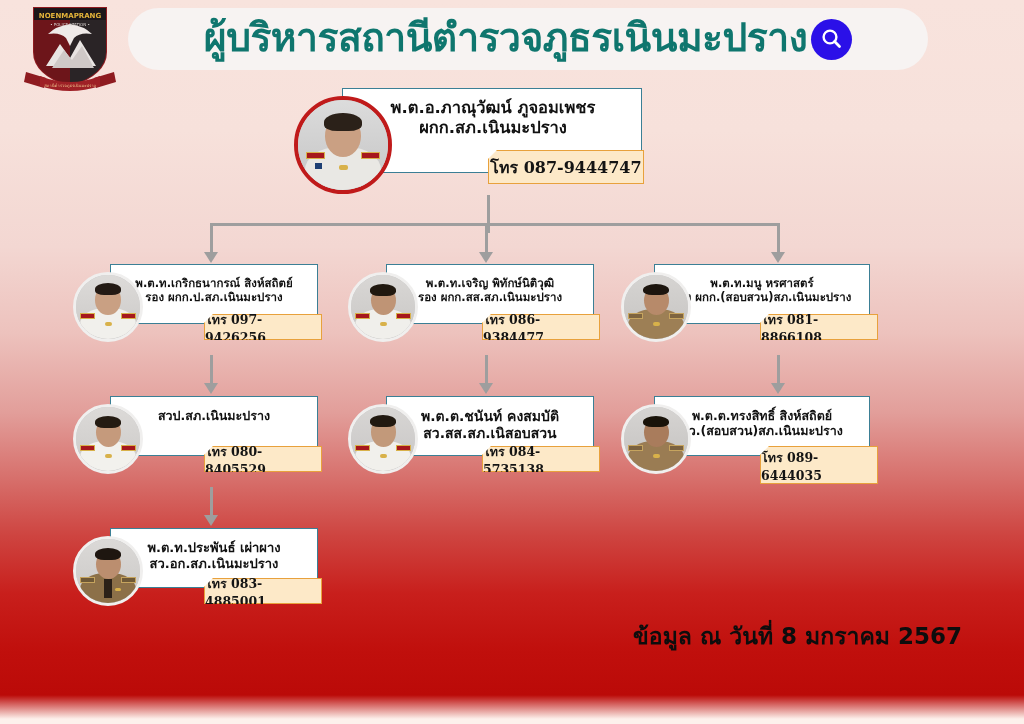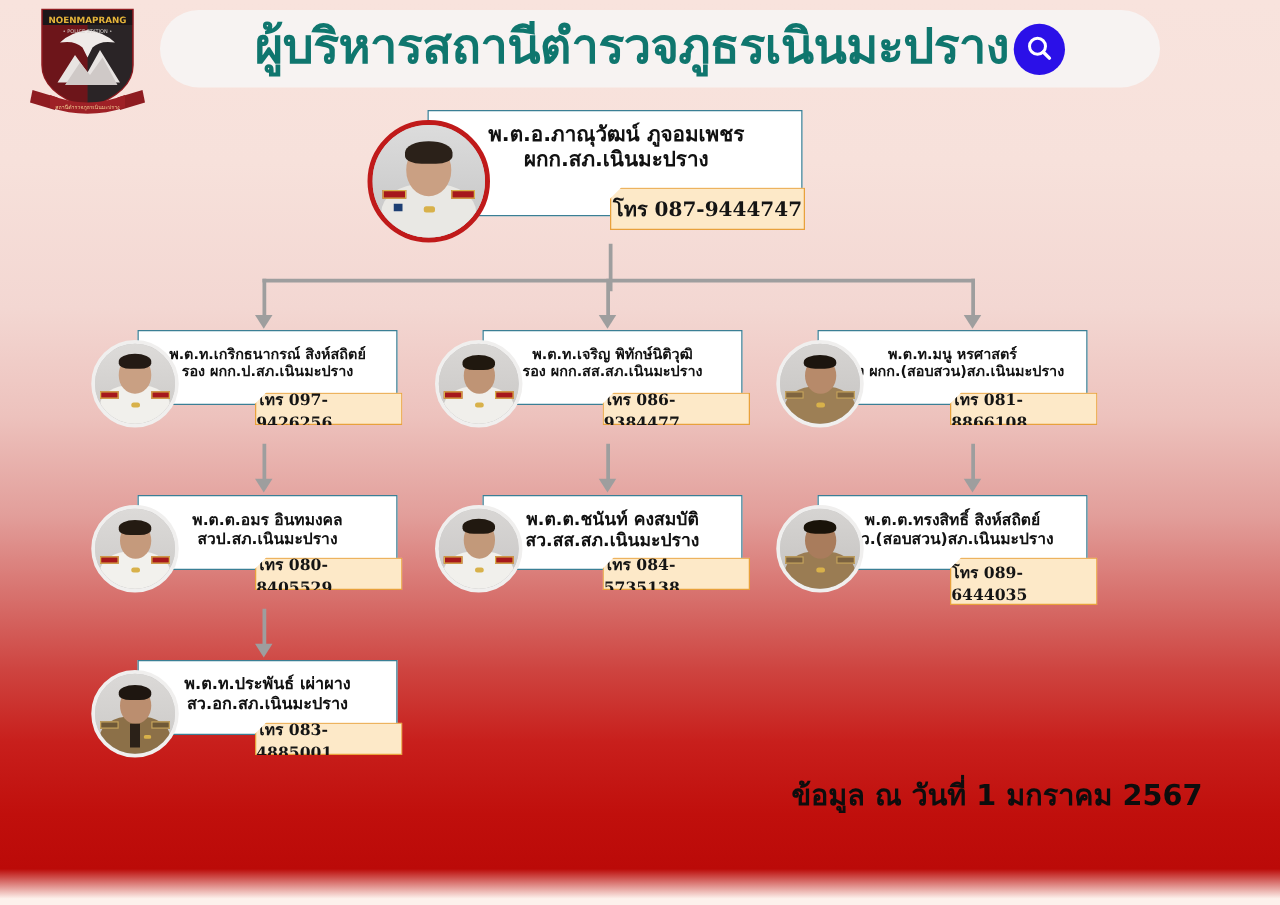--- a/index.html
+++ b/index.html
@@ -217,40 +217,39 @@
     <div class="board-l" style="left:7%; top:60%; width:22%; height:8%; background:#7f6540; border-color:#c6a45e;"></div>
     <div class="board-r" style="right:7%; top:60%; width:22%; height:8%; background:#7f6540; border-color:#c6a45e;"></div>
     <div class="badge-c" style="left:45%; top:74%; width:11%; height:6%;"></div>
   </div>
   <div class="phone" style="left:760px; top:314px; width:118px; height:26px; font-size:12.5px;">โทร 081-8866108</div>
 </div>
 
 <div class="card">
   <div class="card-box" style="left:110px; top:396px; width:208px; height:60px;"></div>
   <div class="card-text" style="left:112px; top:408px; width:204px; font-size:12.5px;">
-    <span class="card-name">พ.ต.ต.อมร อินทมงคล</span>
     <span class="card-role">สวป.สภ.เนินมะปราง</span>
   </div>
   <div class="photo" style="left:73px; top:404px; width:70px; height:70px; border:3px solid #f0efee;">
     <div class="bg" style="background:linear-gradient(180deg,#dcdad8 0%,#d2d0ce 60%,#c9c7c5 100%);"></div>
     <div class="body" style="left:6%; top:53%; width:88%; height:58%; background:#f2f1ed;"></div>
     <div class="head" style="left:31%; top:17%; width:39%; height:45%; background:#c59a7c;"></div>
     <div style="position:absolute; left:30%; top:14%; width:41%; height:19%; background:#241b12; border-radius:50% 50% 35% 35%;"></div>
     <div class="board-l" style="left:7%; top:60%; width:22%; height:8%;"></div>
     <div class="board-r" style="right:7%; top:60%; width:22%; height:8%;"></div>
     <div class="badge-c" style="left:45%; top:74%; width:11%; height:6%;"></div>
   </div>
   <div class="phone" style="left:204px; top:446px; width:118px; height:26px; font-size:12.5px;">โทร 080-8405529</div>
 </div>
 
 <div class="card">
   <div class="card-box" style="left:386px; top:396px; width:208px; height:60px;"></div>
   <div class="card-text" style="left:388px; top:408px; width:204px; font-size:14px;">
     <span class="card-name">พ.ต.ต.ชนันท์ คงสมบัติ</span>
-    <span class="card-role">สว.สส.สภ.เนินมะปราง</span>
+    <span class="card-role">สว.สส.สภ.เนิสอบสวน</span>
   </div>
   <div class="photo" style="left:348px; top:404px; width:70px; height:70px; border:3px solid #f0efee;">
     <div class="bg" style="background:linear-gradient(180deg,#d8d6d4 0%,#cecccb 60%,#c5c3c1 100%);"></div>
     <div class="body" style="left:6%; top:53%; width:88%; height:58%; background:#f1f0ec;"></div>
     <div class="head" style="left:31%; top:16%; width:39%; height:46%; background:#c29madd;"></div>
     <div style="position:absolute; left:31%; top:16%; width:39%; height:46%; background:#c2997a; border-radius:50%;"></div>
     <div style="position:absolute; left:30%; top:13%; width:41%; height:19%; background:#211910; border-radius:50% 50% 35% 35%;"></div>
     <div class="board-l" style="left:7%; top:60%; width:22%; height:8%;"></div>
     <div class="board-r" style="right:7%; top:60%; width:22%; height:8%;"></div>
     <div class="badge-c" style="left:45%; top:74%; width:11%; height:6%;"></div>
@@ -288,13 +287,13 @@
     <div class="head" style="left:31%; top:17%; width:39%; height:45%; background:#bb8e6f;"></div>
     <div style="position:absolute; left:30%; top:14%; width:41%; height:19%; background:#1e1610; border-radius:50% 50% 35% 35%;"></div>
     <div style="position:absolute; left:44%; top:62%; width:13%; height:30%; background:#2b2118;"></div>
     <div class="board-l" style="left:7%; top:60%; width:22%; height:8%; background:#6f5937; border-color:#c6a45e;"></div>
     <div class="board-r" style="right:7%; top:60%; width:22%; height:8%; background:#6f5937; border-color:#c6a45e;"></div>
     <div class="badge-c" style="left:61%; top:76%; width:9%; height:6%;"></div>
   </div>
   <div class="phone" style="left:204px; top:578px; width:118px; height:26px; font-size:12.5px;">โทร 083-4885001</div>
 </div>
 
-<div class="footer-date">ข้อมูล ณ วันที่ 1 มกราคม  2567</div>
+<div class="footer-date">ข้อมูล ณ วันที่ 8 มกราคม  2567</div>
 
 </body></html>

